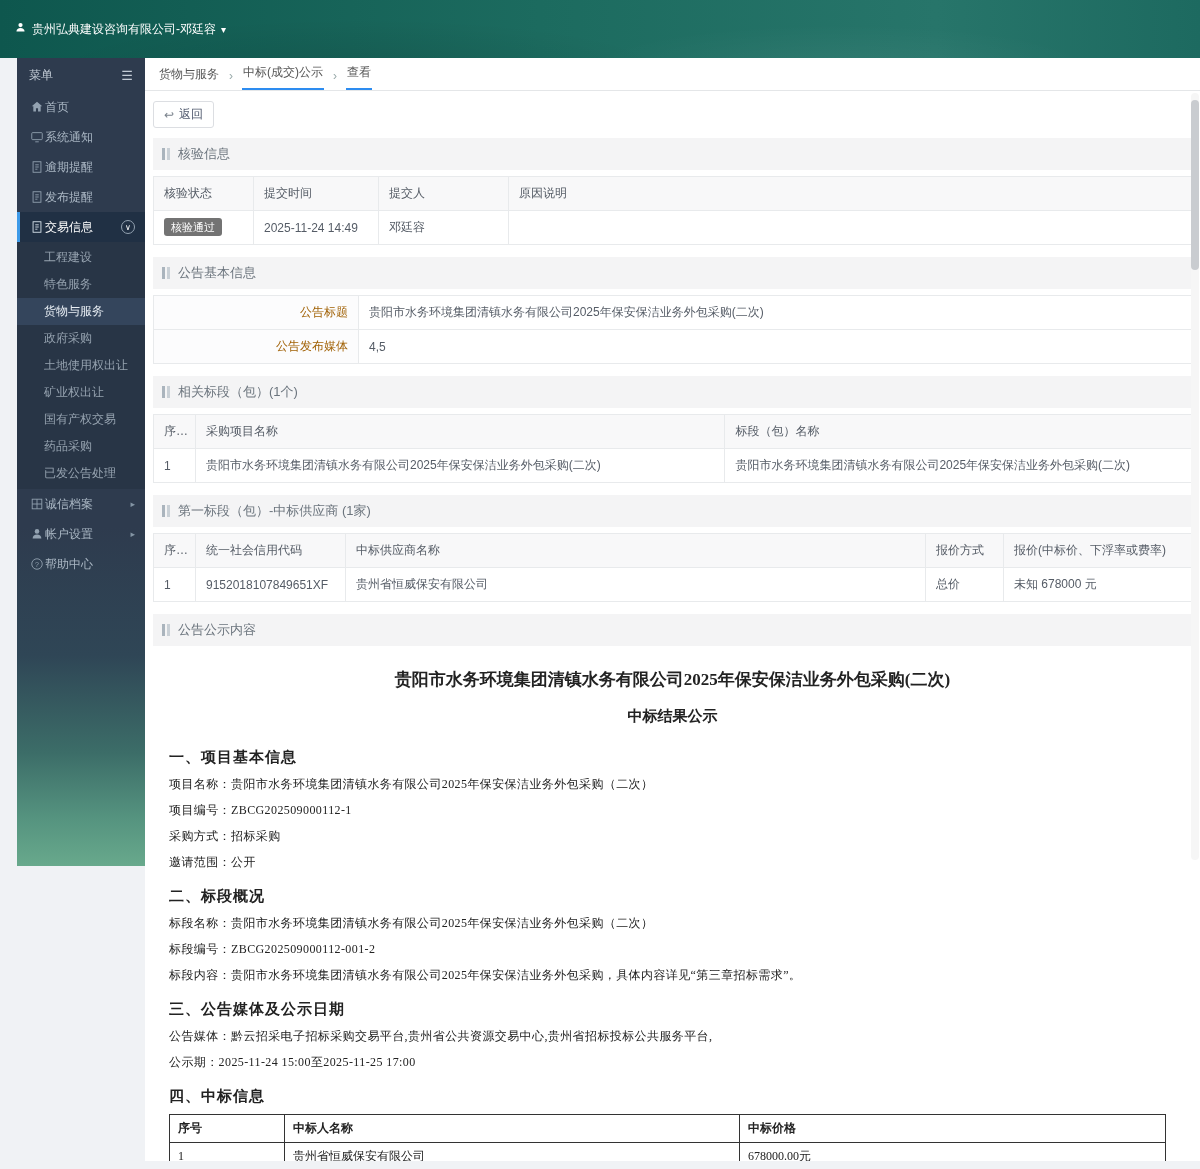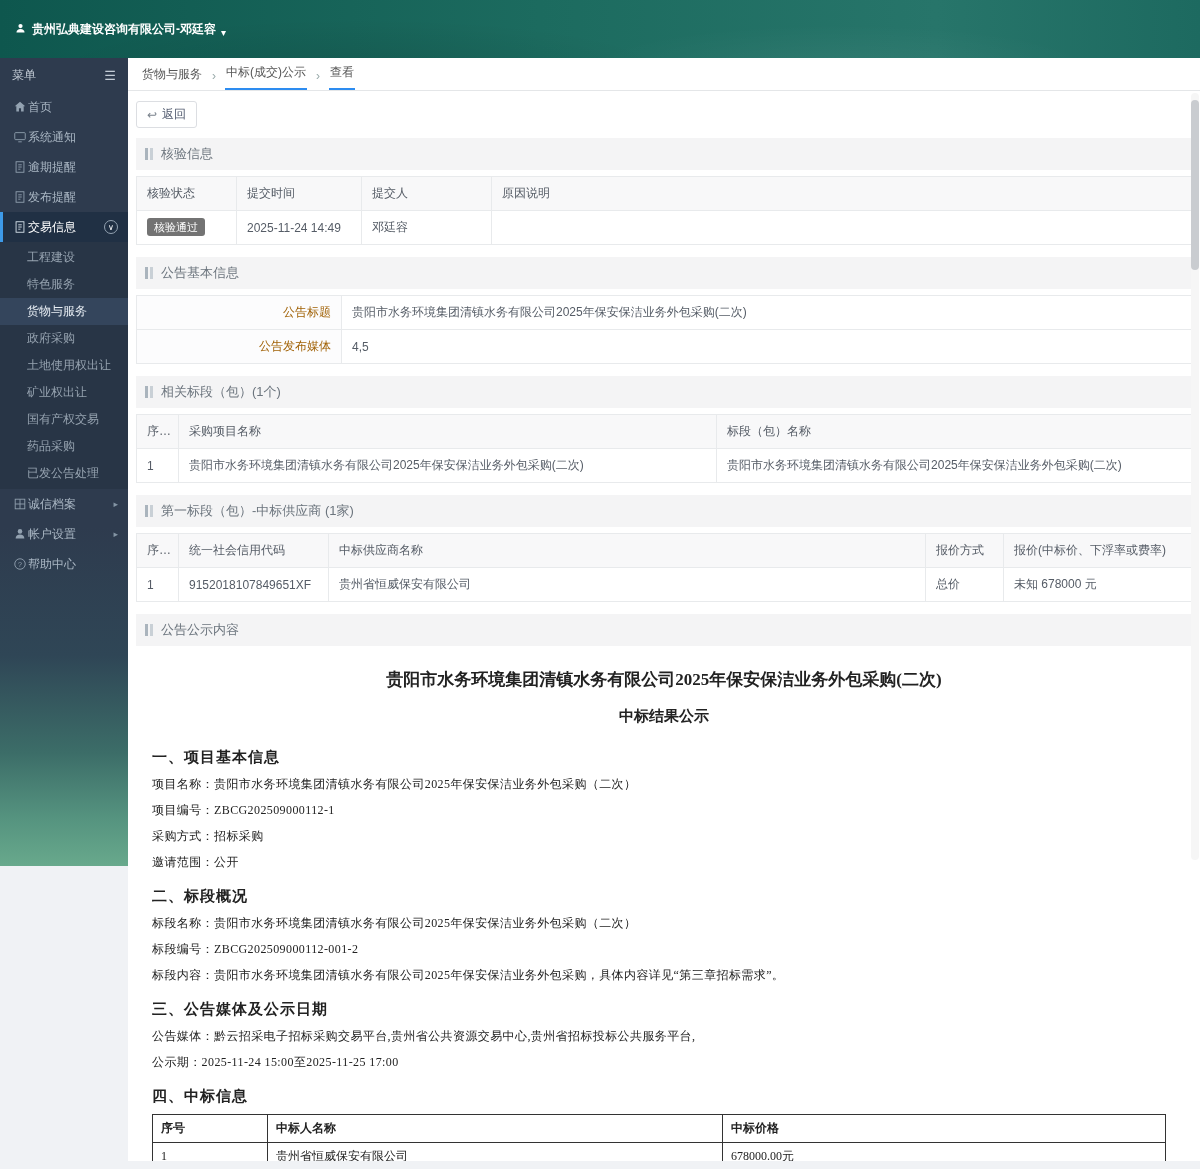--- a/index.html
+++ b/index.html
@@ -7,25 +7,25 @@
   body { font-family:"Liberation Sans","DejaVu Sans",sans-serif; font-size:12px; color:#515a6e; background:#f0f2f5; }
 
   
   .topbar { height:58px; display:flex; justify-content:space-between; align-items:center; padding:0 18px 0 14px; color:#fff;
     background:
       radial-gradient(ellipse 420px 70px at 70% 115%, rgba(255,255,255,0.05), transparent 60%),
       radial-gradient(ellipse 520px 90px at 30% 125%, rgba(0,0,0,0.10), transparent 60%),
       linear-gradient(90deg,#0e574e,#1c6b5f 45%,#27756a 78%,#1d6a60); }
   .brand-title { font-size:20px; font-weight:bold; letter-spacing:1px; }
   .brand-sub { font-size:8px; color:rgba(255,255,255,.78); margin-top:2px; letter-spacing:.4px; }
-  .user { display:flex; align-items:flex-end; gap:5px; font-size:12px; cursor:pointer;font-weight:bold; }
+  .user { display:flex; align-items:center; gap:5px; font-size:12px; cursor:pointer; }
   .user .caret { font-size:10px; }
 
   
-  .body-row { display:flex; height:808px; }
+  .body-row { display:flex; height:808px;margin-left:17px; }
 
   
   .sidebar { width:128px; flex:none; color:#a9b6c3; font-size:12px;
     background:linear-gradient(180deg,#2e3b4e 0%,#2e3b4e 58%,#2f4656 74%,#3c6d68 86%,#55937f 94%,#68a98c 100%); }
   .menu-head { height:34px; display:flex; align-items:center; justify-content:space-between; padding:0 12px; color:#c3ccd6; }
   .menu-head .ham { font-size:13px; cursor:pointer; }
   .nav-item { height:30px; display:flex; align-items:center; gap:1px; padding:0 10px 0 12px; cursor:pointer; }
   .nav-item .ico { width:15px; display:inline-flex; justify-content:center; color:#93a2b1; }
   .nav-item .lbl { flex:1; white-space:nowrap; }
   .nav-item.active { background:#203044; color:#ffffff; box-shadow:inset 3px 0 0 #3d9ae8; }

